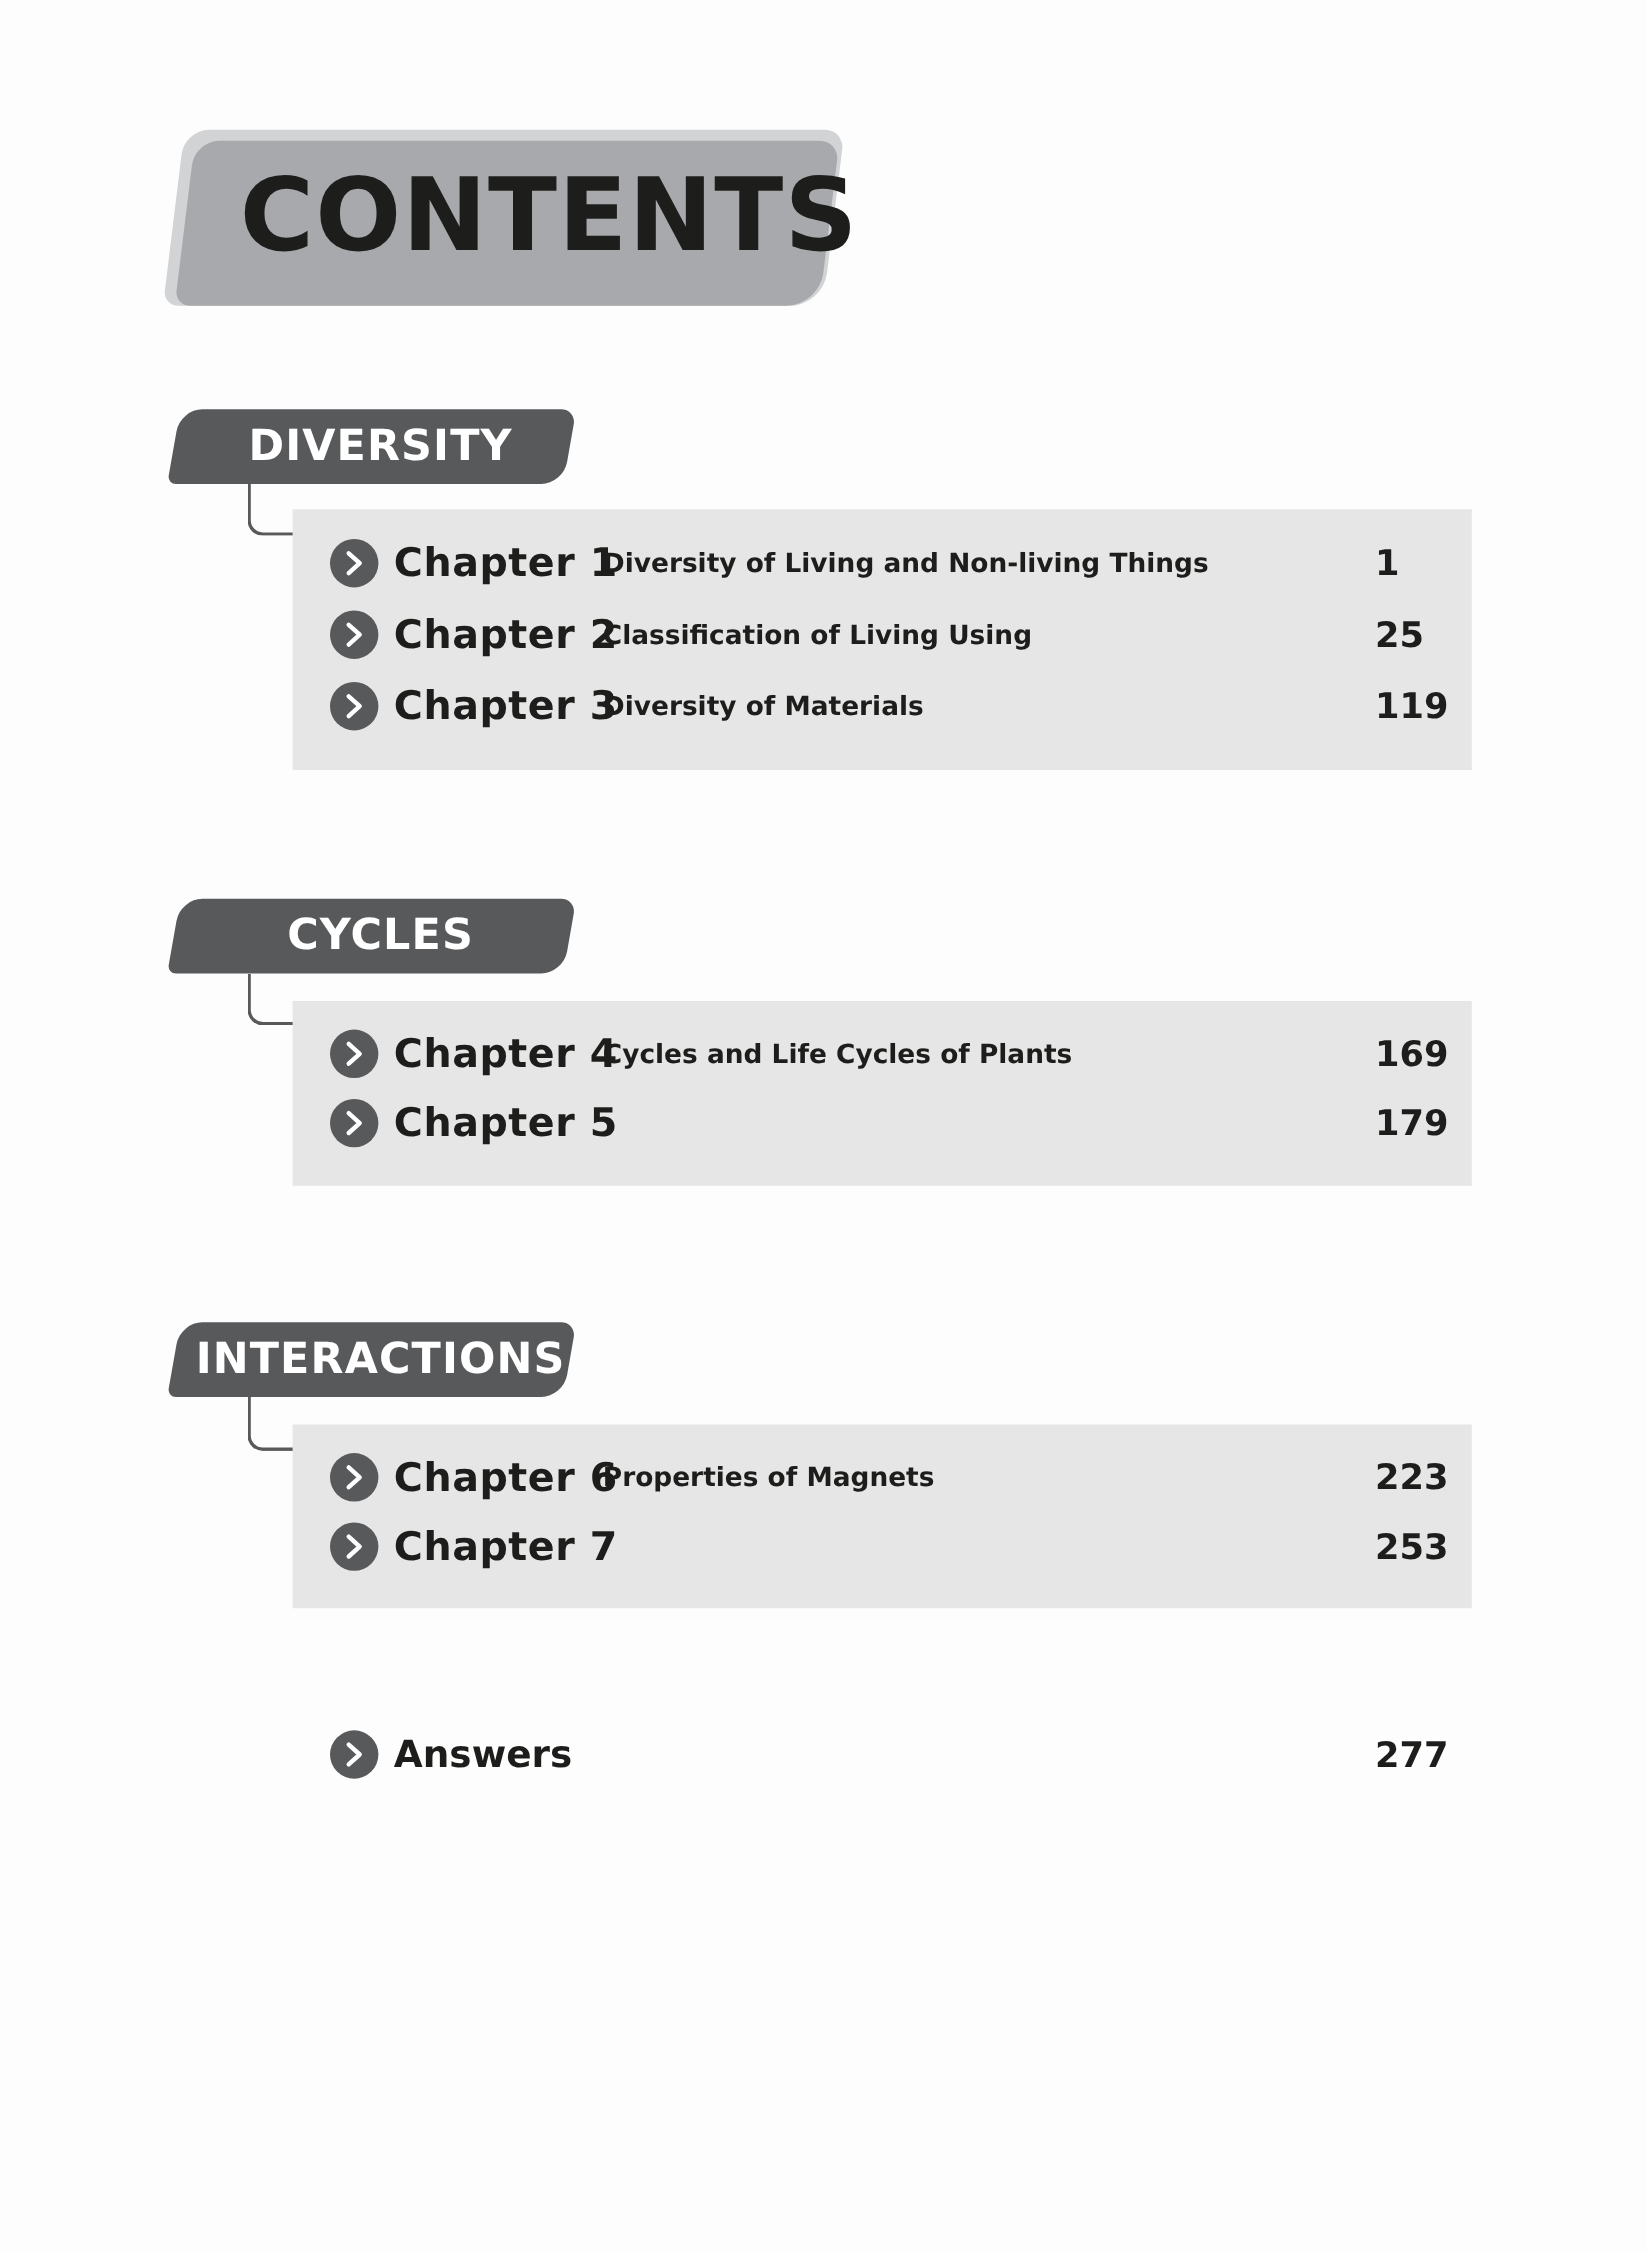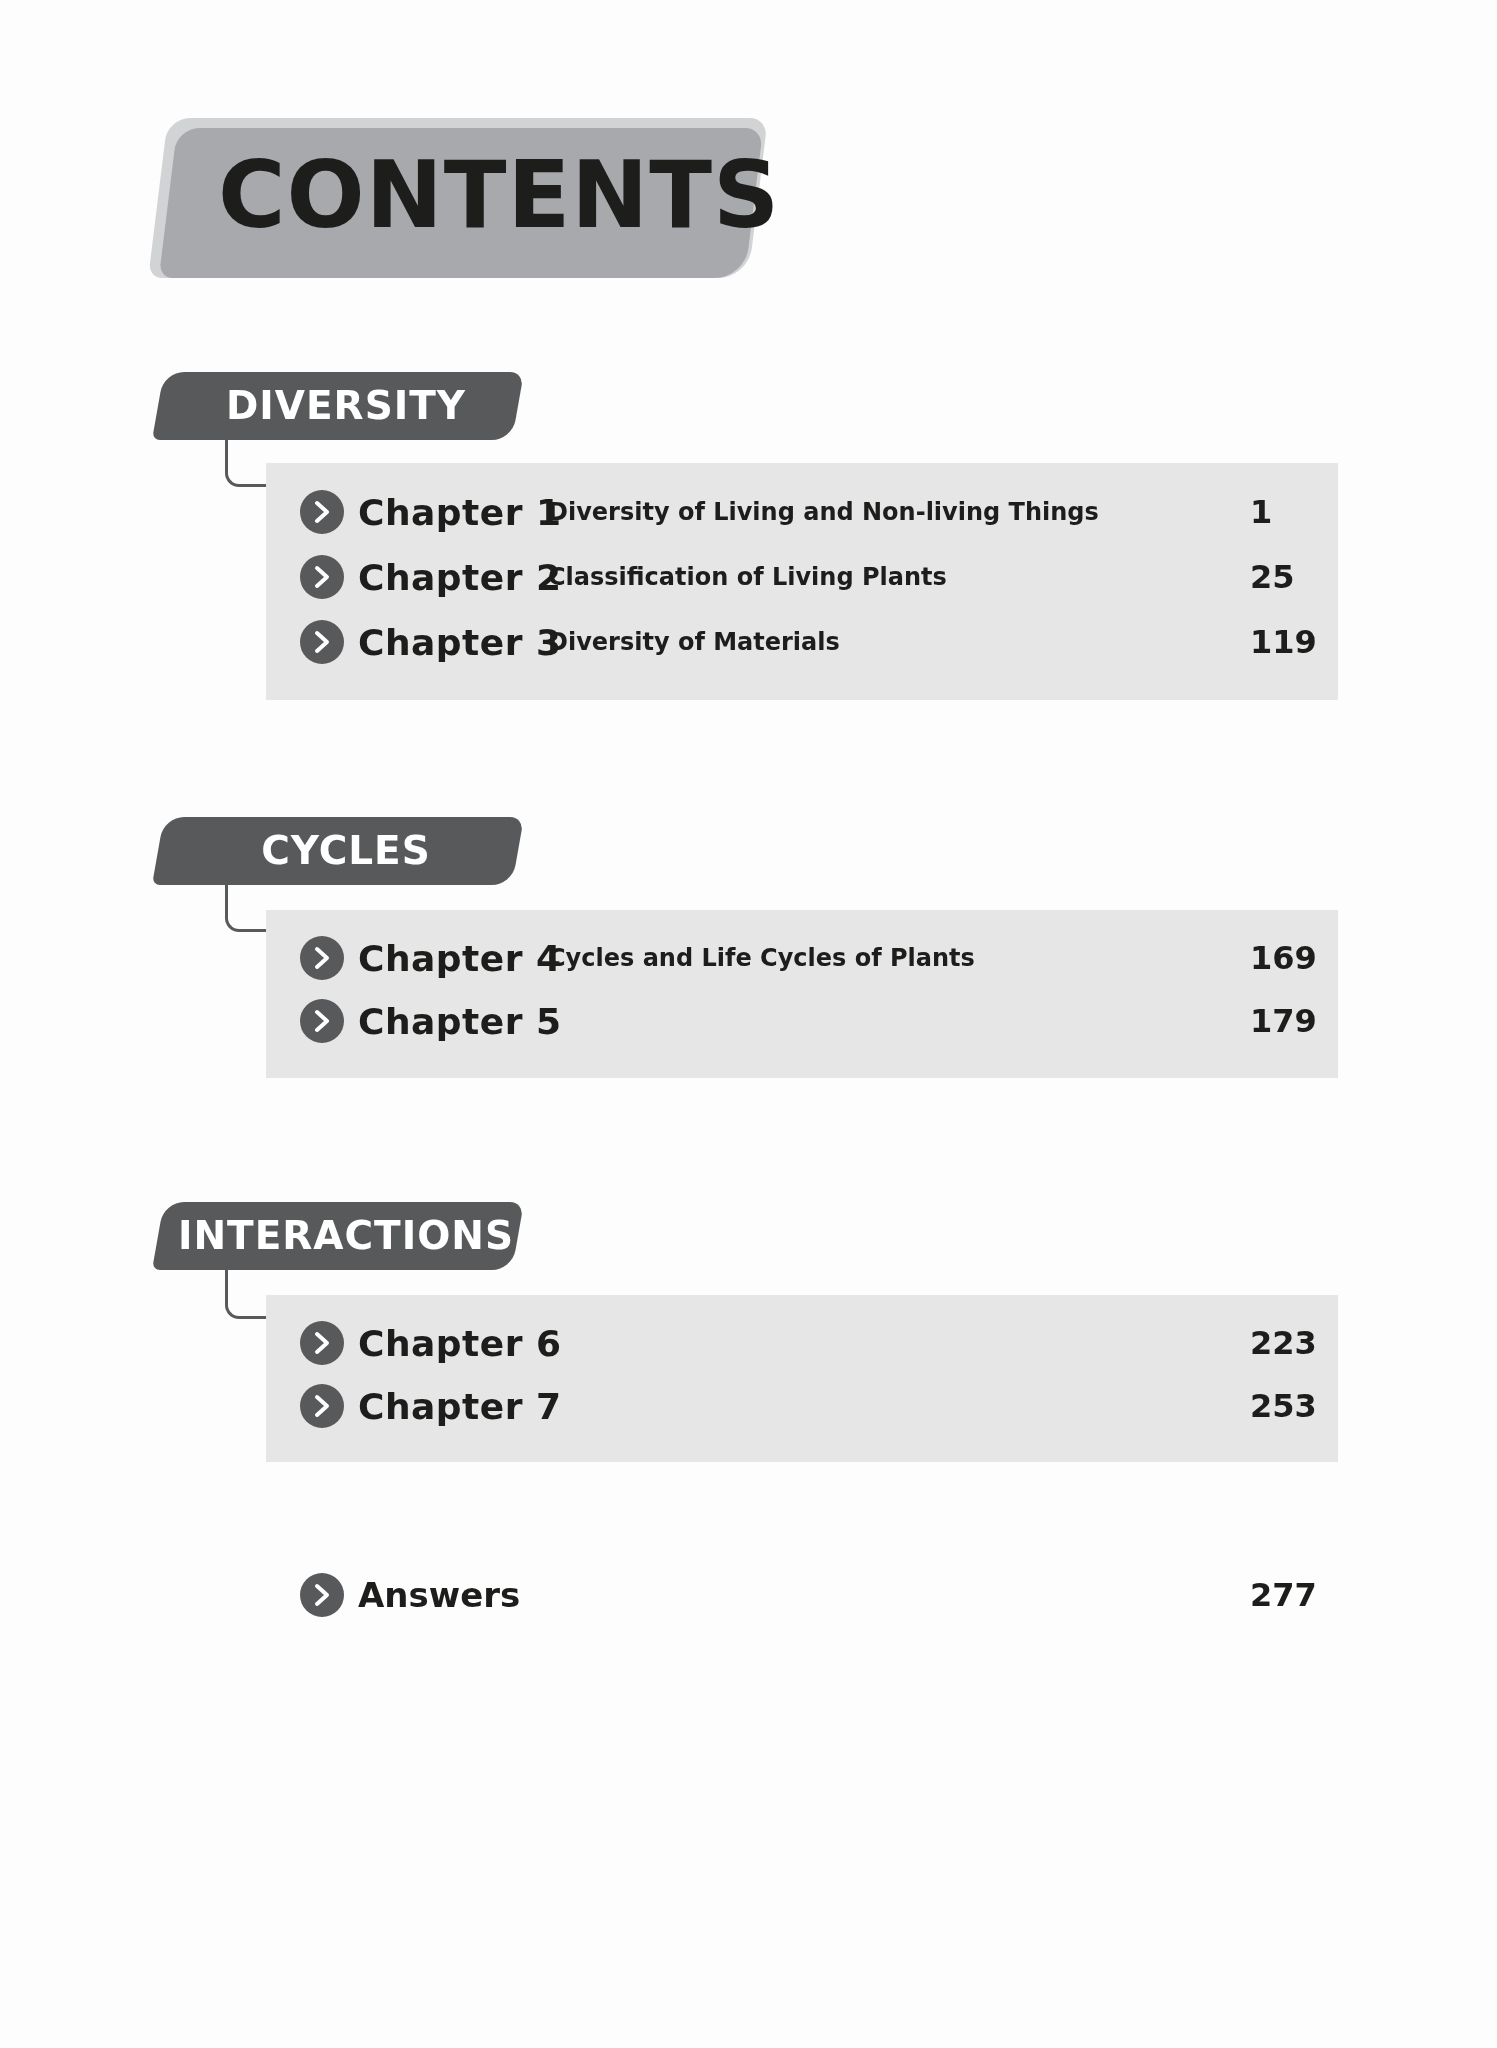--- a/index.html
+++ b/index.html
@@ -84,21 +84,21 @@
     <span class="ch-title">Diversity of Living and Non-living Things</span>
     <span class="ch-page">1</span>
   </div>
   <div class="row" style="top:552px;">
     <span class="icon">
         <svg width="20" height="24" viewBox="0 0 20 24">
           <polyline points="5,3 15,12 5,21" fill="none" stroke="#fff" stroke-width="4" stroke-linecap="round" stroke-linejoin="round"></polyline>
         </svg>
       </span>
     <span class="ch-label">Chapter 2</span>
-    <span class="ch-title">Classification of Living Plants</span>
+    <span class="ch-title">Classification of Living Using</span>
     <span class="ch-page">25</span>
   </div>
   <div class="row" style="top:617px;">
     <span class="icon">
         <svg width="20" height="24" viewBox="0 0 20 24">
           <polyline points="5,3 15,12 5,21" fill="none" stroke="#fff" stroke-width="4" stroke-linecap="round" stroke-linejoin="round"></polyline>
         </svg>
       </span>
     <span class="ch-label">Chapter 3</span>
     <span class="ch-title">Diversity of Materials</span>
@@ -143,20 +143,21 @@
   <div class="connector" style="top:1270px;height:46px;"></div>
   <div class="box" style="top:1295px;height:167px;"></div>
 
   <div class="row" style="top:1318px;">
     <span class="icon">
         <svg width="20" height="24" viewBox="0 0 20 24">
           <polyline points="5,3 15,12 5,21" fill="none" stroke="#fff" stroke-width="4" stroke-linecap="round" stroke-linejoin="round"></polyline>
         </svg>
       </span>
     <span class="ch-label">Chapter 6</span>
+    <span class="ch-title">Properties of Magnets</span>
     <span class="ch-page">223</span>
   </div>
   <div class="row" style="top:1381px;">
     <span class="icon">
         <svg width="20" height="24" viewBox="0 0 20 24">
           <polyline points="5,3 15,12 5,21" fill="none" stroke="#fff" stroke-width="4" stroke-linecap="round" stroke-linejoin="round"></polyline>
         </svg>
       </span>
     <span class="ch-label">Chapter 7</span>
     <span class="ch-page">253</span>

